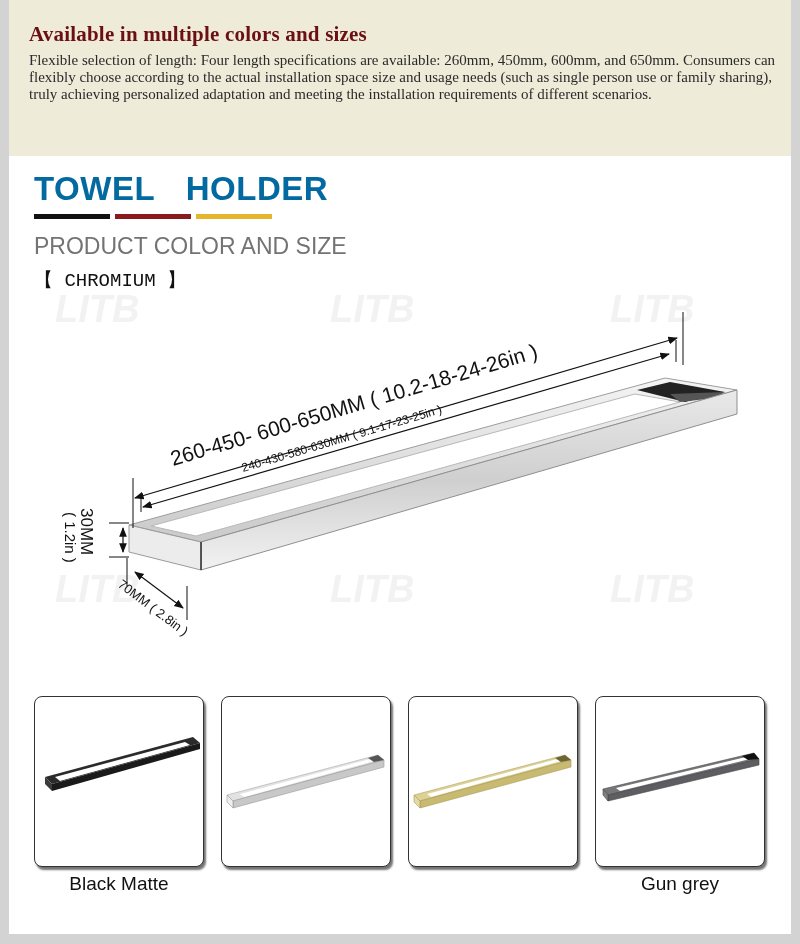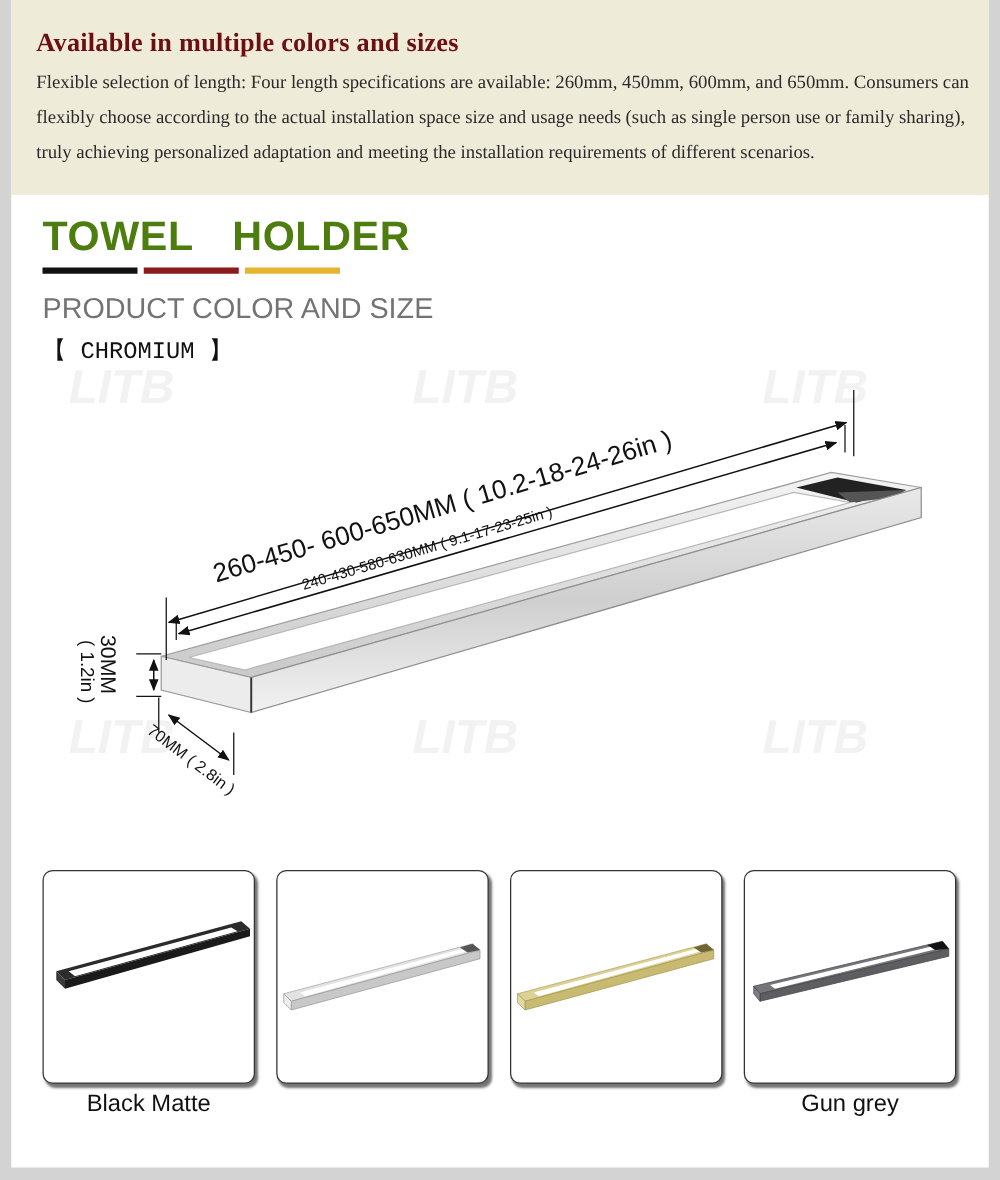--- a/index.html
+++ b/index.html
@@ -16,26 +16,26 @@
     border-radius: 0 0 0 0;
     font-family: Liberation Serif, serif;
   }
   .banner-title {
     position: absolute; left: 20px; top: 22px;
     font-size: 21px; font-weight: bold; color: #6b0f12;
     letter-spacing: 0.2px;
   }
   .banner-text {
     position: absolute; left: 20px; top: 52px; width: 760px;
-    font-size: 15px; line-height: 28px; color: #2a2a2a;
+    font-size: 15px; line-height: 17px; color: #2a2a2a;
   }
 
   .title {
     position: absolute; left: 25px; top: 170px;
-    font-size: 33px; font-weight: bold; color: #4d7c0f; letter-spacing: 0.5px;
+    font-size: 33px; font-weight: bold; color: #0369a1; letter-spacing: 0.5px;
     word-spacing: 6px;
   }
   .bar { position: absolute; top: 214px; height: 5px; width: 76px; }
   .bar.b1 { left: 25px; background: #111; }
   .bar.b2 { left: 106px; background: #8a1a1c; }
   .bar.b3 { left: 187px; background: #e5b52e; }
 
   .subtitle {
     position: absolute; left: 25px; top: 233px;
     font-size: 23px; color: #737373;

